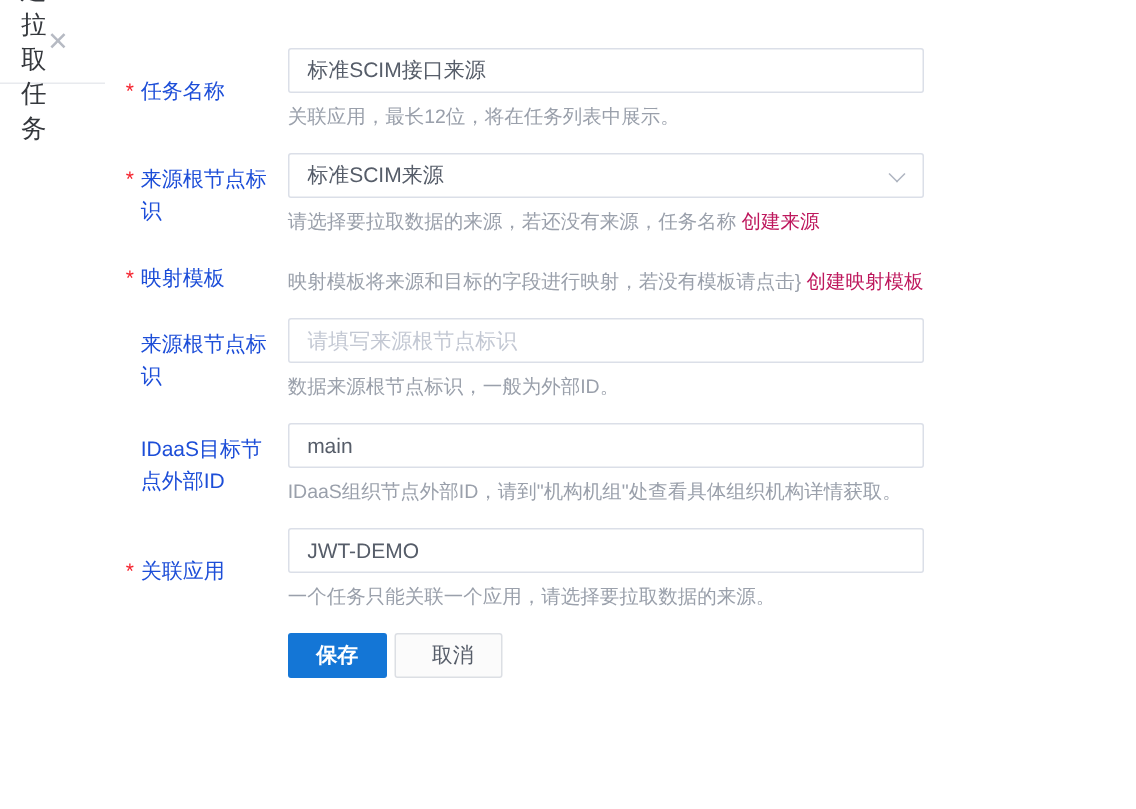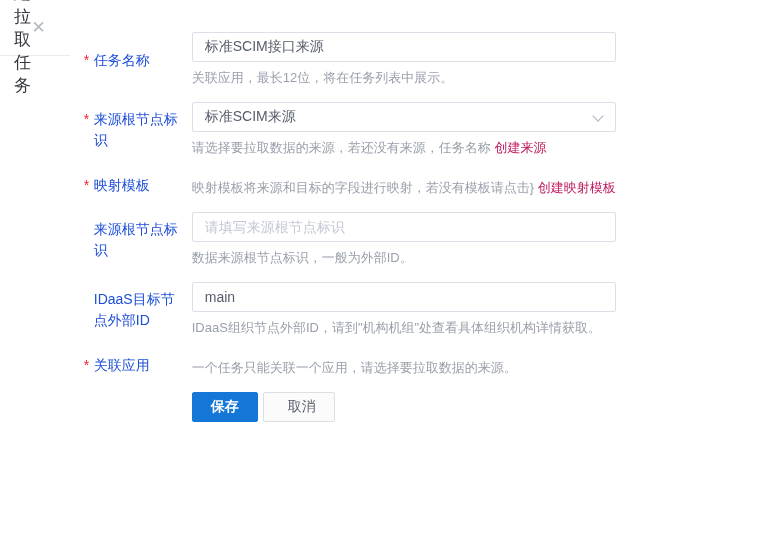--- a/index.html
+++ b/index.html
@@ -176,20 +176,24 @@
   </div>
 
   <div class="row">
     <div class="label-col">
       <div class="label-inner">
         <span class="req">*</span>
         <span class="field-label">关联应用</span>
       </div>
     </div>
     <div class="ctrl-col">
+      <div class="input-wrap">
+        <input type="text" value="JWT-DEMO" style="">
+        
+      </div>
       <div class="help"><span class="help-text">一个任务只能关联一个应用，请选择要拉取数据的来源。</span></div>
     </div>
   </div>
 </div>
 
     <div class="row actions">
       <div class="label-col"></div>
       <div class="ctrl-col">
         <button type="button" class="btn primary">保存</button>
         <button type="button" class="btn plain">取消</button>

